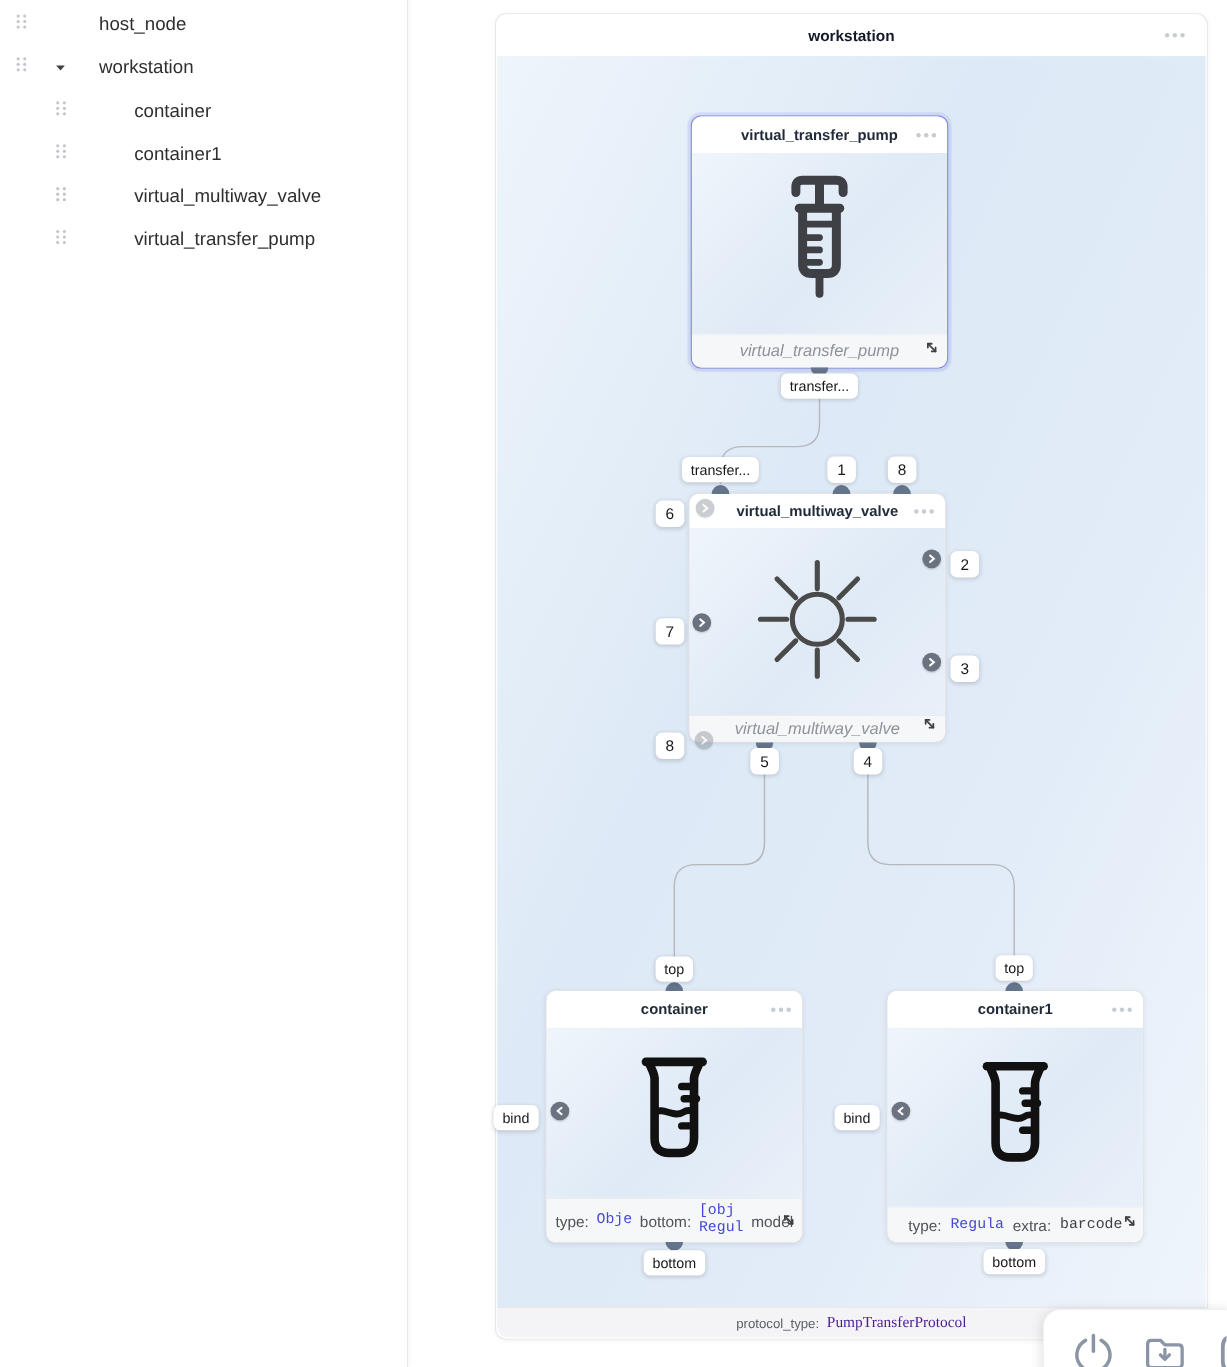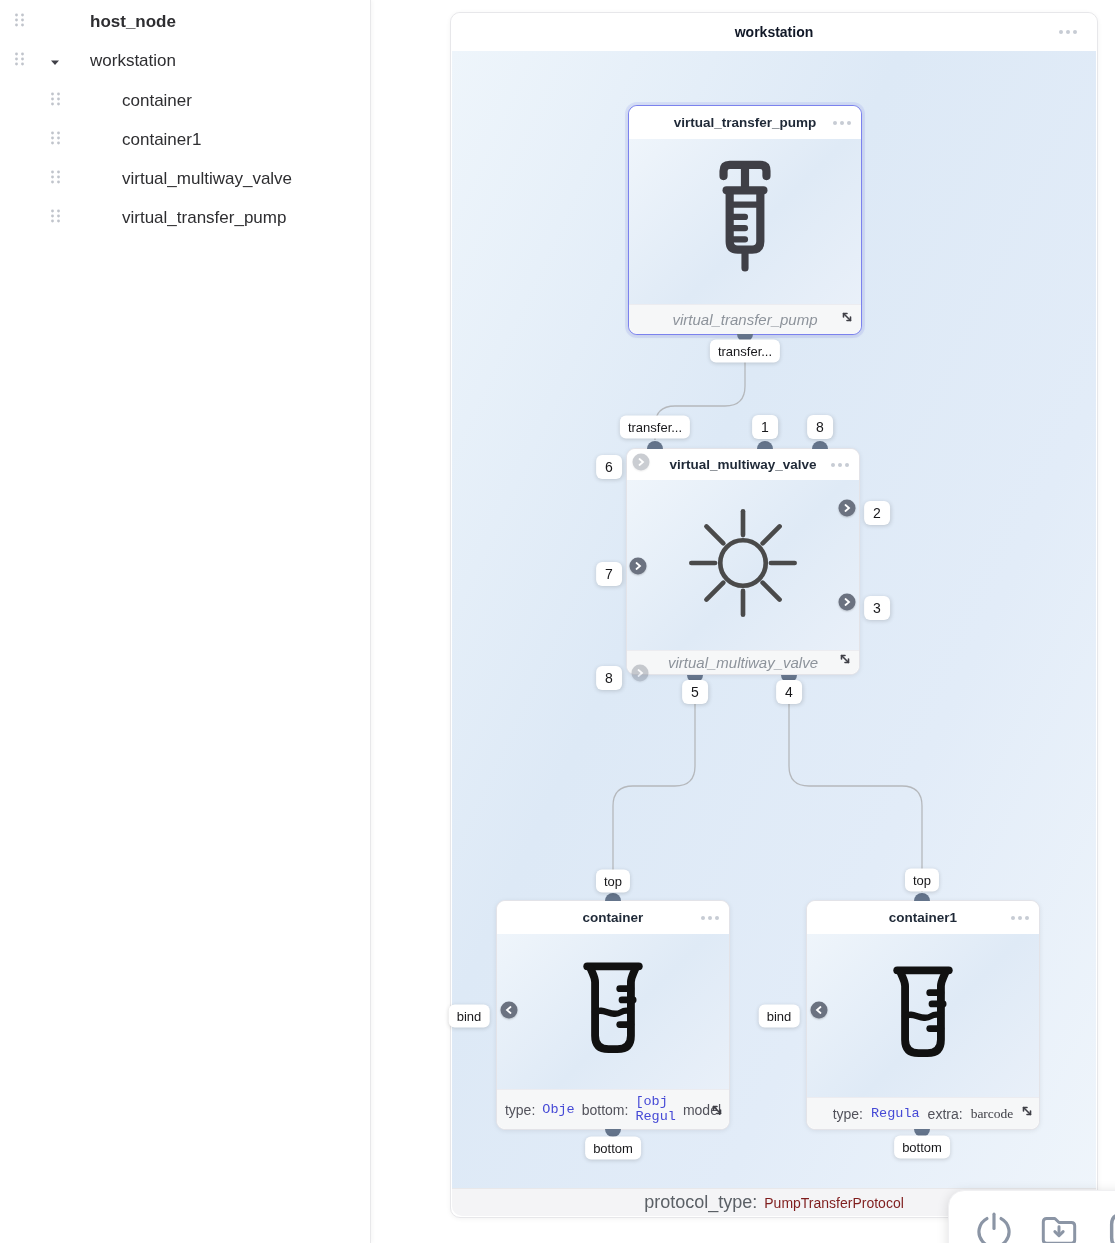--- a/index.html
+++ b/index.html
@@ -20,22 +20,22 @@
     border:1px solid #e7e7ea; border-radius:10px; background:#fff;
     box-shadow:0 1px 5px rgba(0,0,0,.05); z-index:1; }
   .panel-header { position:absolute; left:0; top:0; width:100%; height:38px;
     display:flex; align-items:center; justify-content:center;
     font-weight:700; font-size:14px; color:#111827; border-radius:10px 10px 0 0; background:#fff; }
   .panel-canvas { position:absolute; left:1px; top:38px; width:644px; height:1151px;
     background:linear-gradient(115deg,#eef5fb 0%,#dde9f6 38%,#e2ecf8 68%,#eff5fb 100%); }
   .panel-footer { position:absolute; left:1px; bottom:1px; width:644px; height:28px;
     background:#f4f4f6; border-top:1px solid #e8e8ea; border-radius:0 0 10px 10px;
     display:flex; align-items:center; justify-content:center; gap:7px; }
-  .panel-footer .pf-key { font-size:18px; color:#5b6066; }
-  .panel-footer .pf-val { font-family:Liberation Sans, sans-serif; font-size:14px; color:#7f1d1d; }
+  .panel-footer .pf-key { font-size:12px; color:#5b6066; }
+  .panel-footer .pf-val { font-family:Liberation Serif, serif; font-size:14px; color:#4c1d95; }
 
   .dots { display:flex; gap:3px; }
   .dots i { width:4px; height:4px; border-radius:50%; background:#c7ccd4; }
   .panel-dots { position:absolute; right:20px; top:17px; }
 
   
   svg.edges { position:absolute; left:0; top:0; width:1115px; height:1243px;
     z-index:2; pointer-events:none; }
 
   
@@ -50,21 +50,21 @@
   .node-body { flex:1; display:flex; align-items:center; justify-content:center;
     background:linear-gradient(135deg,#eff5fb 0%,#dfeaf6 55%,#e9f0f9 100%); }
   .node-footer { position:relative; border-top:1px solid #ececf0; background:#f6f7f8;
     display:flex; align-items:center; justify-content:center;
     border-radius:0 0 9px 9px; }
   .footer-name { font-style:italic; font-size:15px; color:#8d939b; }
   .resize-icon { position:absolute; right:7px; bottom:6px; }
 
   .field-key { font-size:14px; color:#52525b; }
   .mono-blue { font-family:"Liberation Mono", monospace; font-size:13.5px; color:#4549d6; }
-  .mono-dark { font-family:Liberation Serif, serif; font-size:13.5px; color:#3f3f46; }
+  .mono-dark { font-family:Liberation Mono, monospace; font-size:13.5px; color:#3f3f46; }
   .two-line { line-height:1.1; text-align:left;font-family:Liberation Mono, monospace; }
 
   
   .badge { position:absolute; transform:translate(-50%,-50%); background:#fff;
     border-radius:6px; padding:4px 8px; font-size:13px; color:#18181b;
     box-shadow:0 1px 4px rgba(0,0,0,.16); white-space:nowrap; z-index:5; }
   .badge.num { padding:4px 9px; font-size:14px; }
   .port-semi-down { position:absolute; width:16px; height:8px; background:#64748b;
     border-radius:0 0 9px 9px; transform:translateX(-50%); z-index:4; }
   .port-semi-up { position:absolute; width:16px; height:8px; background:#64748b;
@@ -80,21 +80,21 @@
     background:#fff; border:1px solid #f0f0f2; border-radius:16px;
     box-shadow:0 2px 12px rgba(0,0,0,.13); z-index:10;
     display:flex; align-items:flex-start; gap:26px; padding:20px 0 0 26px; }
 </style>
 </head>
 <body>
 
 <div id="app">
 
   <div class="sidebar">
-    <div class="tree-row" style="left:0;top:7px;width:361px;font-weight:bold;">
+    <div class="tree-row" style="left:0;top:7px;width:361px;">
       <span class="grip" style="left:14px;">
         <svg width="11" height="15" viewBox="0 0 11 15">
             <g fill="#c0c4cb">
               <circle cx="2.5" cy="2.5" r="1.4"></circle>
               <circle cx="8.5" cy="2.5" r="1.4"></circle>
               <circle cx="2.5" cy="7.5" r="1.4"></circle>
               <circle cx="8.5" cy="7.5" r="1.4"></circle>
               <circle cx="2.5" cy="12.5" r="1.4"></circle>
               <circle cx="8.5" cy="12.5" r="1.4"></circle>
             </g>

